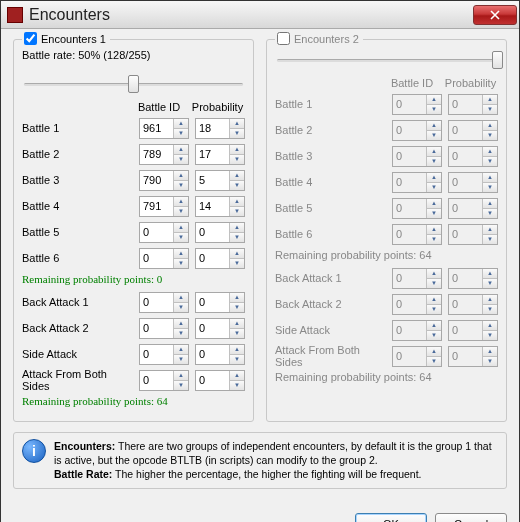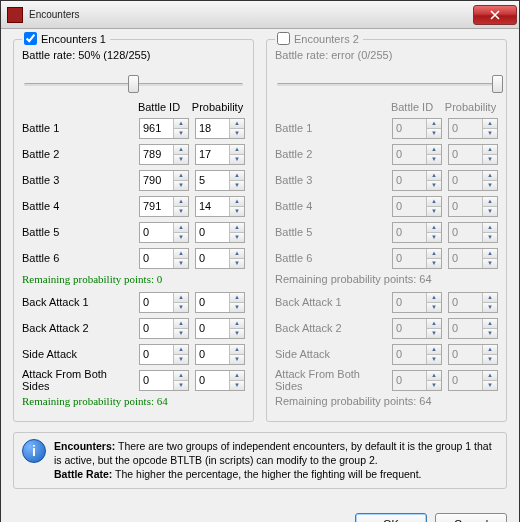--- a/index.html
+++ b/index.html
@@ -25,21 +25,21 @@
     padding: 0 2px 0 6px;
   }
   .titlebar-icon {
     width: 16px; height: 16px;
     background: #a02020;
     border: 1px solid #600;
     margin-right: 6px;
   }
   .titlebar-text {
     flex: 1;
-    font-size: 10px;
+    font-size: 16px;
     color: #222;
   }
   .close-btn {
     width: 44px; height: 20px;
     background: linear-gradient(to bottom, #e87070 0%, #c83838 45%, #a81818 55%, #c03030 100%);
     border: 1px solid #803030;
     border-radius: 3px;
     display: flex;
     align-items: center;
     justify-content: center;
@@ -408,21 +408,20 @@
     </div>
           <div class="remain green">Remaining probability points: 64</div>
         </div>
       <div class="group disabled" id="g2">
           <div class="group-head">
             <label>
         <input type="checkbox" style="">
         <span>Encounters 2</span>
             </label>
           </div>
-          <div class="rate-line">Battle rate: error (0/255)</div>
           <div class="slider-wrap">
         <div class="slider-track"></div>
         <div class="slider-thumb" style="left:calc(100% - 6px)"></div>
           </div>
           <div class="headers">
         <span>Battle ID</span>
         <span>Probability</span>
           </div>
           <div class="row">
       <div class="row-label">Battle 1</div>

